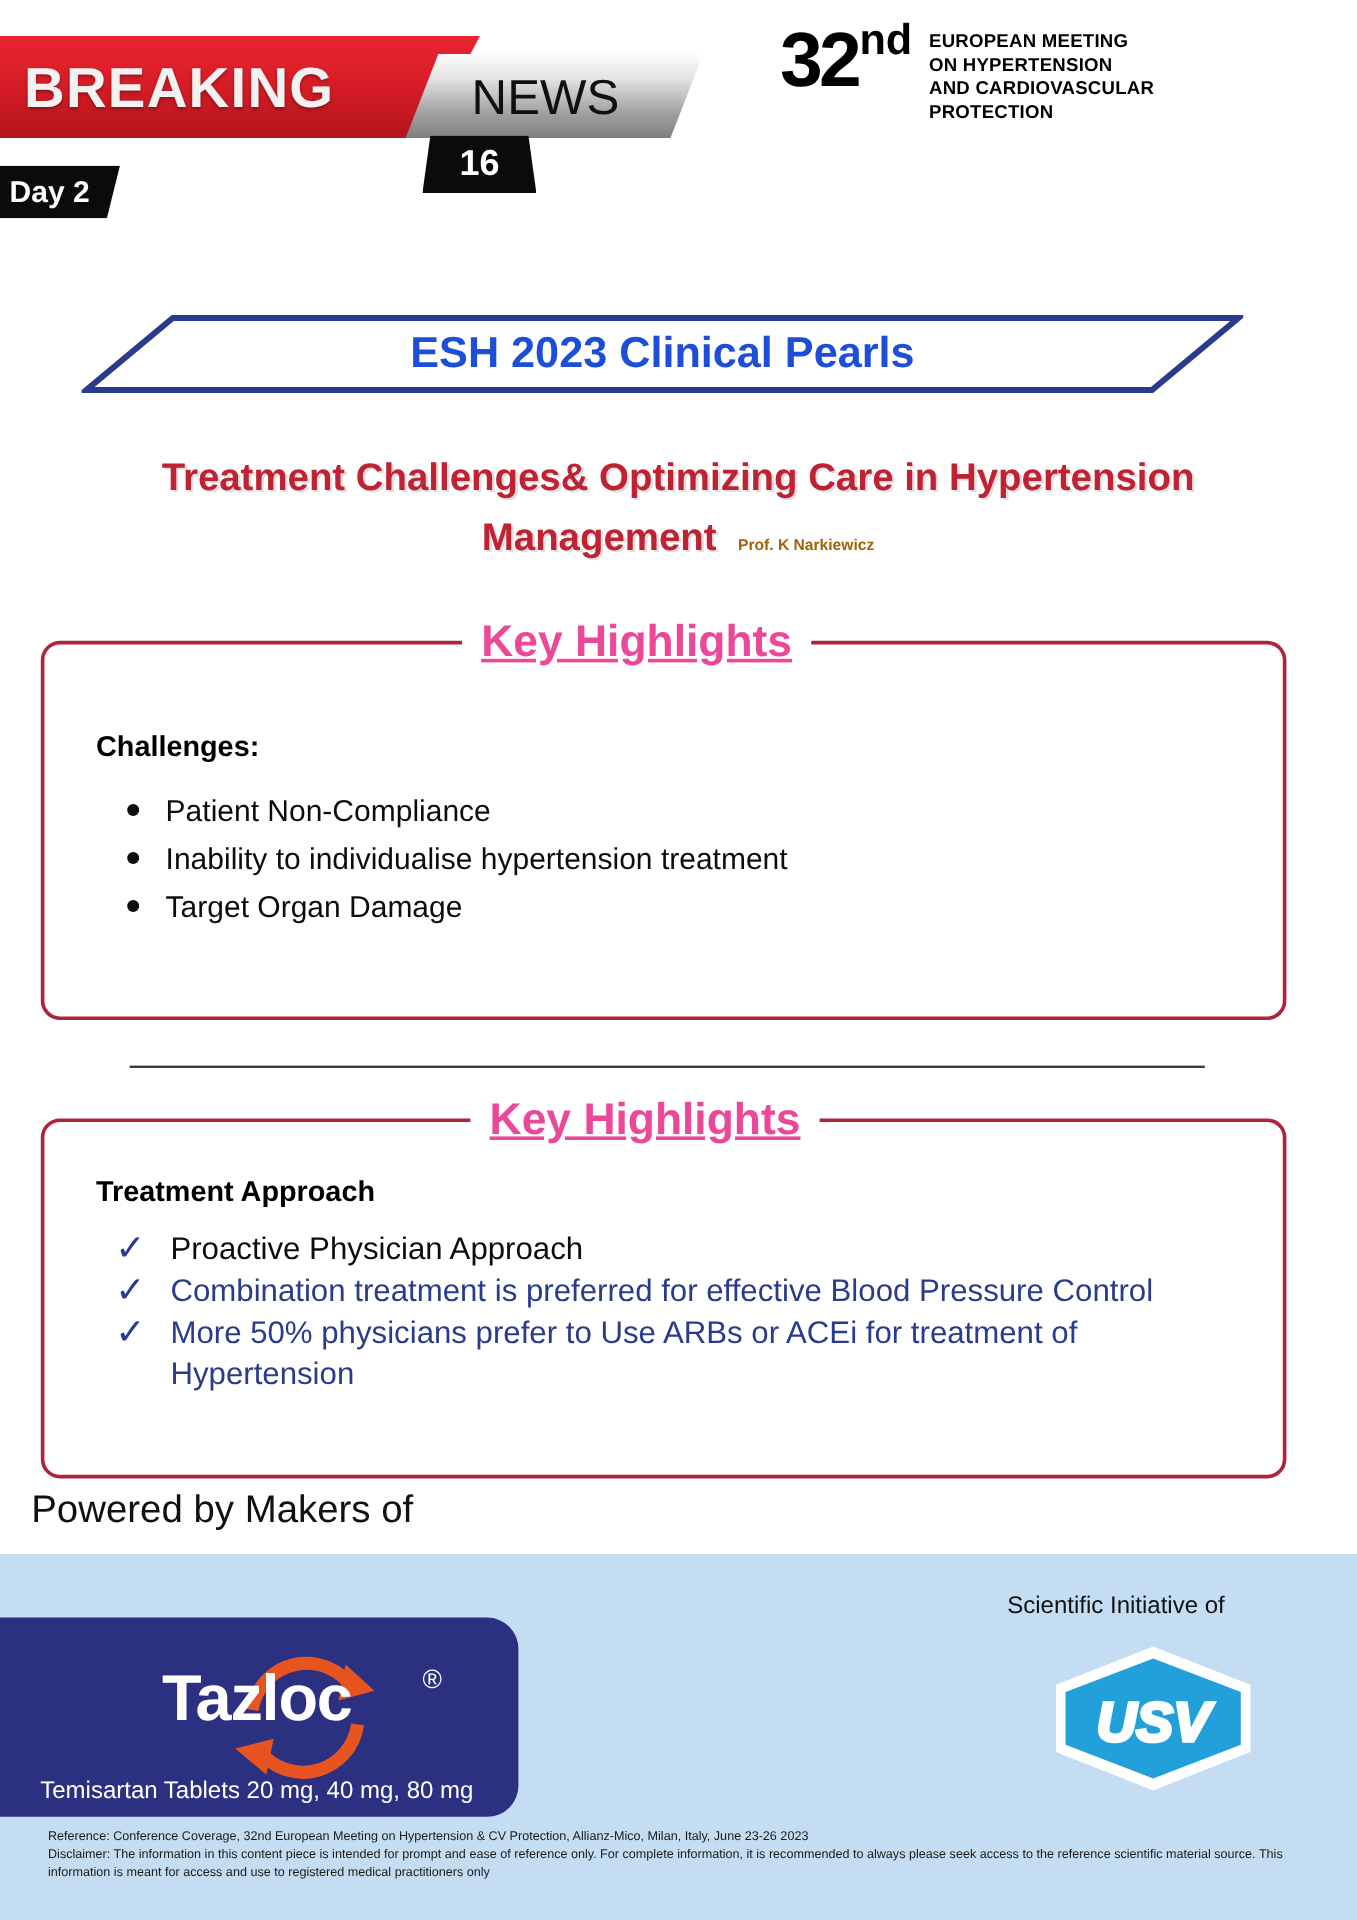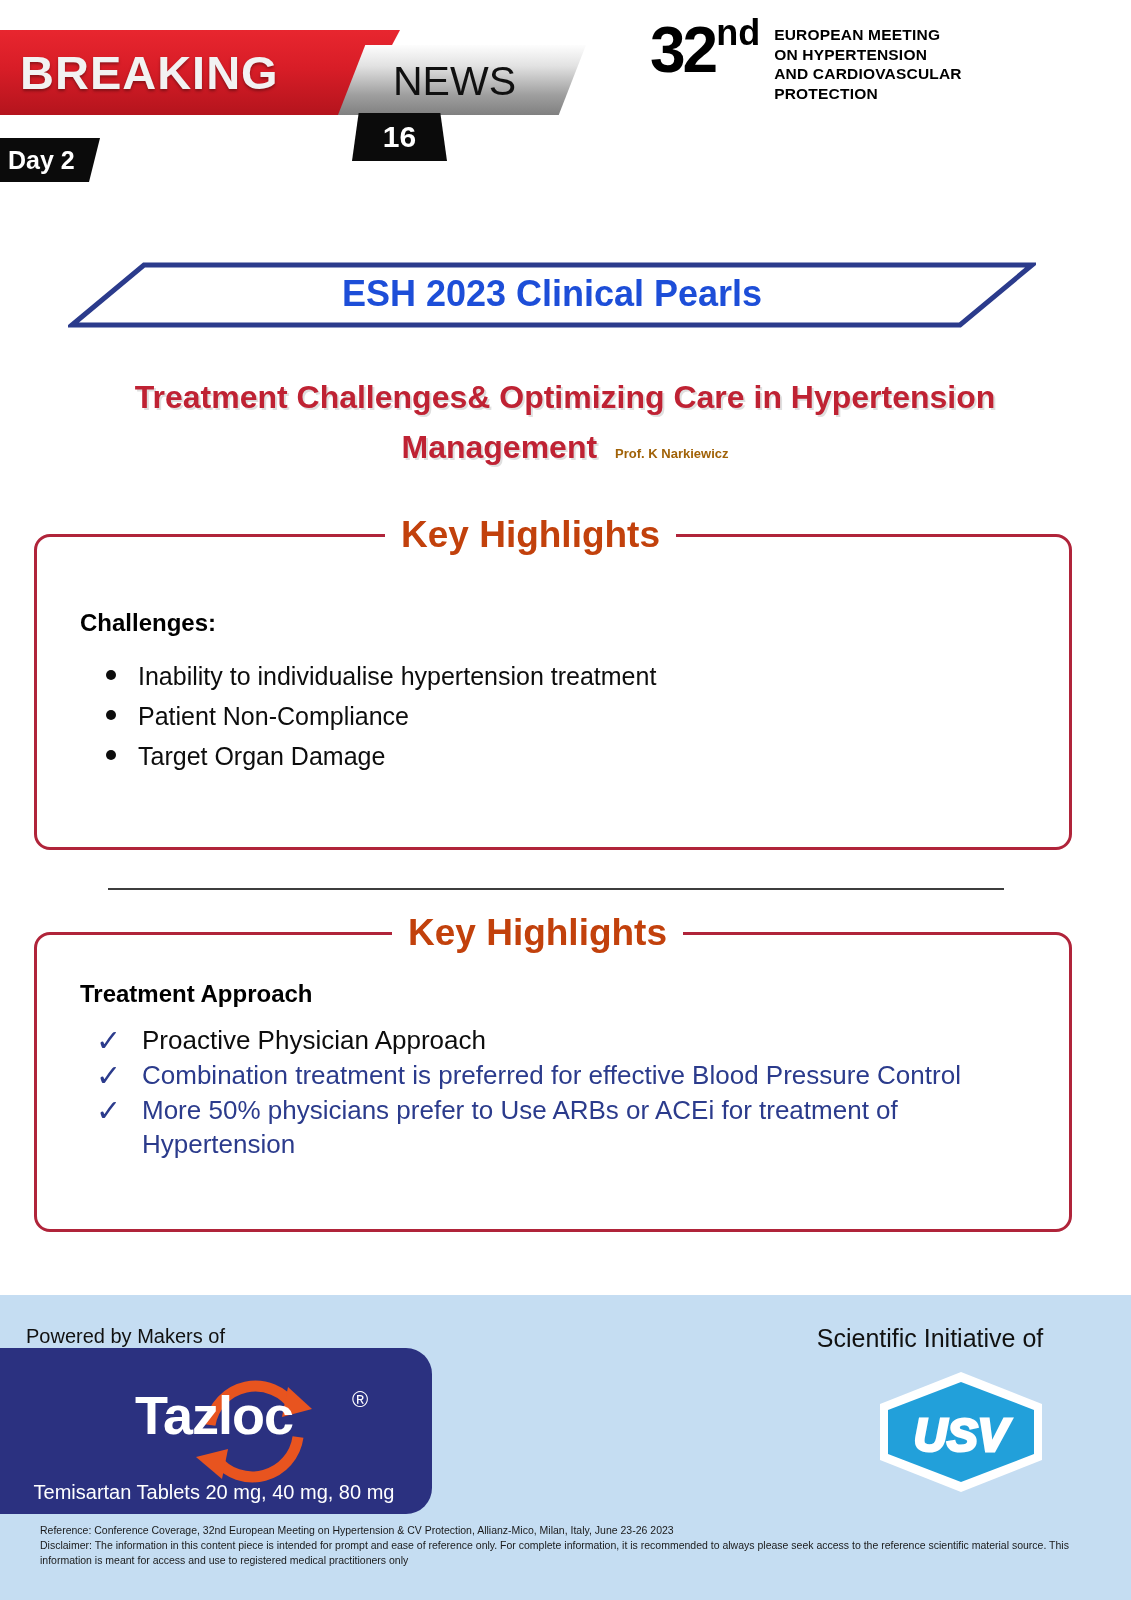--- a/index.html
+++ b/index.html
@@ -197,23 +197,24 @@
   }
   #kh-box-1 { left: 34px; top: 534px; width: 1038px; height: 316px; }
   #kh-box-2 { left: 34px; top: 932px; width: 1038px; height: 300px; }
 
   .kh-legend {
     position: absolute;
     background: #fff;
     padding: 0 16px;
     font-size: 37px;
     font-weight: bold;
-    color: #c2410c;
+    color: #ec4899;
     line-height: 46px;
     white-space: nowrap;
+    text-decoration: underline;
   }
   #kh-legend-1 { left: 385px; top: 512px; }
   #kh-legend-2 { left: 392px; top: 910px; }
 
   .kh-subhead {
     position: absolute;
     font-size: 24px;
     font-weight: bold;
     color: #000;
     line-height: 30px;
@@ -293,32 +294,32 @@
     position: absolute;
     left: 0;
     top: 1295px;
     width: 1131px;
     height: 305px;
     background: #c5ddf2;
   }
   .powered-label {
     position: absolute;
     left: 26px;
-    top: 1318px;
-    font-size: 20px;
+    top: 1239px;
+    font-size: 32px;
     color: #111;
     line-height: 36px;
   }
   .sci-label {
     position: absolute;
     left: 780px;
     top: 1320px;
     width: 300px;
     text-align: center;
-    font-size: 25px;
+    font-size: 20px;
     color: #111;
     line-height: 36px;
   }
 
   
   .tazloc-panel {
     position: absolute;
     left: -14px;
     top: 1348px;
     width: 446px;
@@ -425,22 +426,22 @@
 <div class="pearls-title">ESH 2023 Clinical Pearls</div>
 
 <div class="subtitle-wrap">
   <span class="subtitle">Treatment Challenges&amp; Optimizing Care in Hypertension Management</span><span class="presenter">Prof.  K Narkiewicz</span>
 </div>
 
 <div class="kh-box" id="kh-box-1"></div>
 <div class="kh-legend" id="kh-legend-1">Key Highlights</div>
 <div class="kh-subhead" id="kh-sub-1">Challenges:</div>
 <ul class="bullet-list">
+  <li><span class="dot"></span><span>Patient Non-Compliance</span></li>
   <li><span class="dot"></span><span>Inability to individualise hypertension treatment</span></li>
-  <li><span class="dot"></span><span>Patient Non-Compliance</span></li>
   <li><span class="dot"></span><span>Target Organ Damage</span></li>
 </ul>
 
 <div class="separator"></div>
 
 <div class="kh-box" id="kh-box-2"></div>
 <div class="kh-legend" id="kh-legend-2">Key Highlights</div>
 <div class="kh-subhead" id="kh-sub-2">Treatment Approach</div>
 <ul class="check-list">
   <li class="black"><span class="check-tick">✓</span><span>Proactive Physician Approach</span></li>

